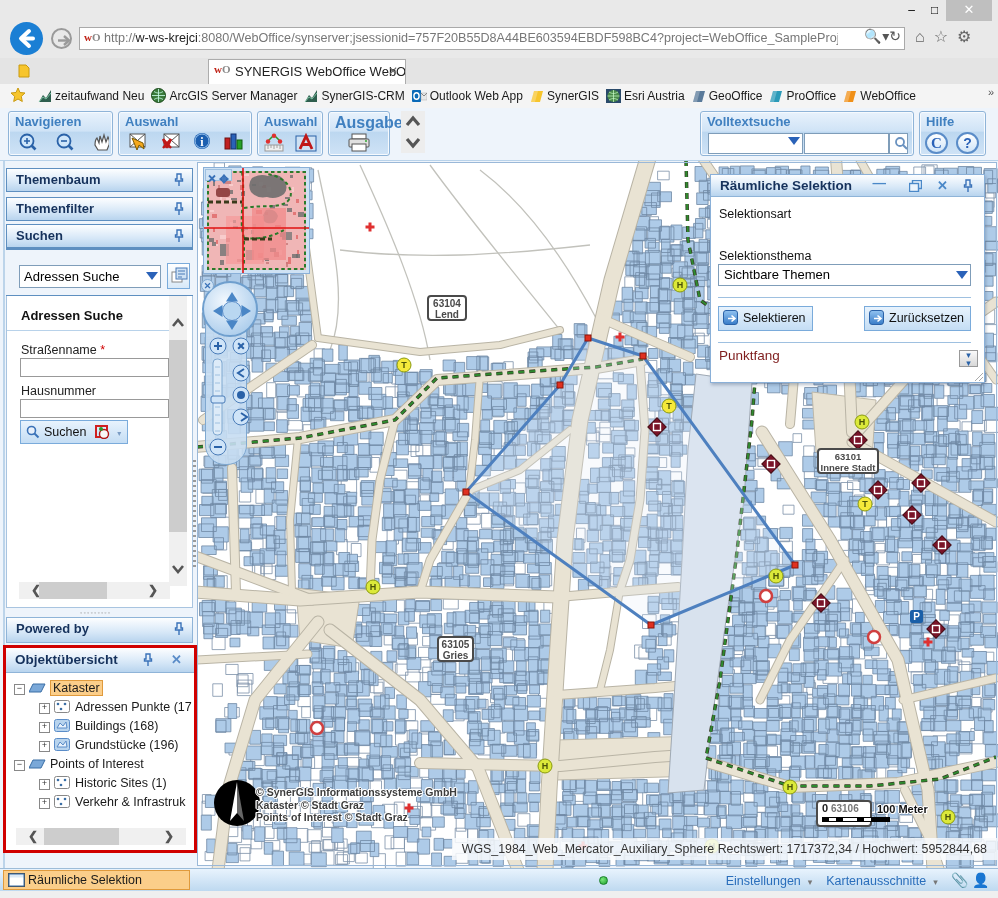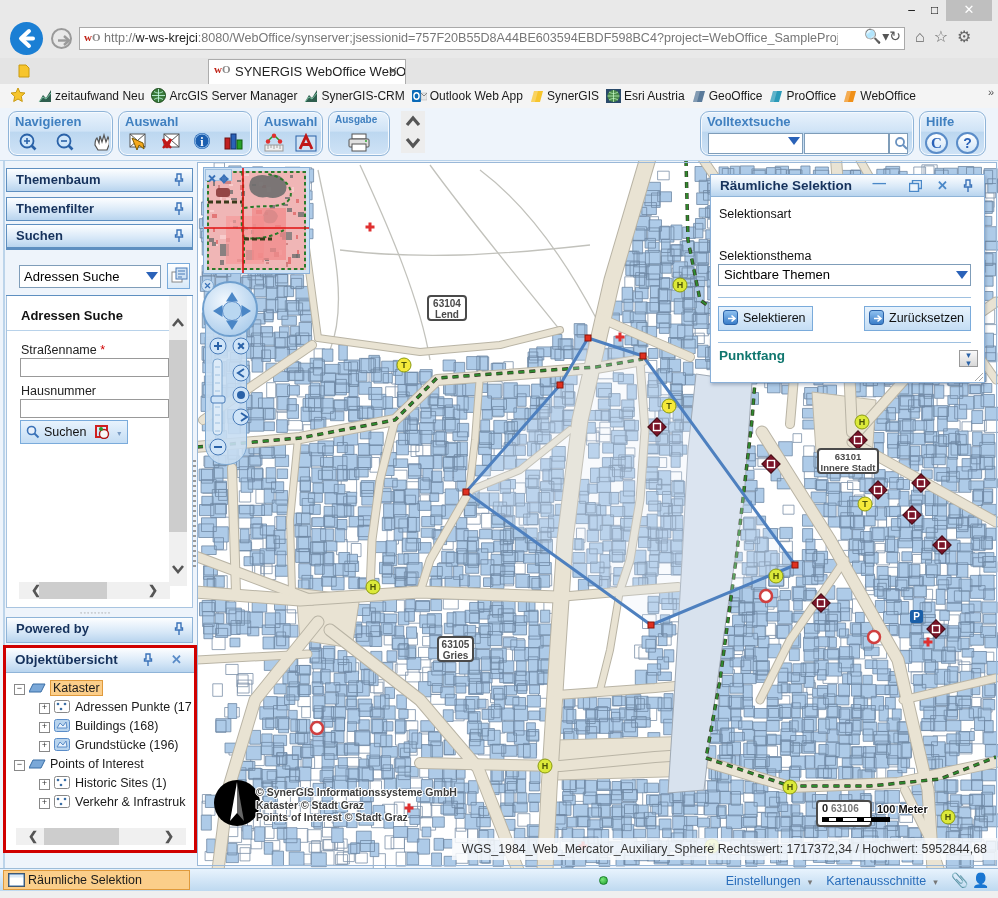--- a/index.html
+++ b/index.html
@@ -22,21 +22,21 @@
 .tab{top:59px;height:25px;border:1px solid #989898;border-bottom:none;font-size:13px;color:#222;padding:4px 8px 0 26px;white-space:nowrap;overflow:hidden}
 #tab1{left:12px;width:193px;background:linear-gradient(#fafafa,#dcdcdc)}
 #tab2{left:208px;width:198px;background:#fff;border-color:#acacac;padding-right:24px}
 .tabico{width:14px;height:14px;top:64px}
 #favbar{left:0;top:84px;width:998px;height:24px;background:#f4f4f4;font-size:12px;color:#1a1a1a;white-space:nowrap;overflow:hidden;line-height:24px}
 #favbar .it{display:inline-block;margin-right:7px}
 #favbar svg{vertical-align:-3px;margin-right:3px}
 #chev{right:4px;top:86px;color:#555;font-size:11px}
 
 #apparea{left:0;top:108px;width:998px;height:760px;background:#eef4fb}
-.tgroup{top:3px;height:45px;border:1px solid #8fb4d8;border-radius:9px;background:linear-gradient(#e8f2fc 0%,#cfe3f6 45%,#bcd7f0 46%,#cfe3f6 100%);box-shadow:0 0 0 1px #f6fafe inset}
+.tgroup{top:3px;height:45px;border:1px solid #8fb4d8;border-radius:3px;background:linear-gradient(#e8f2fc 0%,#cfe3f6 45%,#bcd7f0 46%,#cfe3f6 100%);box-shadow:0 0 0 1px #f6fafe inset}
 .tgroup .hd{position:absolute;left:6px;top:2px;font-size:13px;font-weight:bold;color:#4080c0}
 .combo{position:absolute;background:#fff;border:1px solid #7f9db9;font-size:13px;color:#000;line-height:19px;padding-left:4px;white-space:nowrap;overflow:hidden}
 .carr{position:absolute;right:2px;top:3px;width:0;height:0;border:6px solid transparent;border-top:8px solid #2a62b8;border-bottom:none}
 #updown{left:401px;top:111px;width:24px;height:42px;background:#ededed}
 
 .sbtn{left:6px;width:187px;height:24px;border:1px solid #5e8fc0;background:linear-gradient(#fdfeff,#d6e7f7 60%,#b8d4ee);font-size:13px;font-weight:bold;color:#16325c;line-height:22px;padding-left:9px}
 .pin{position:absolute;right:7px;top:4px;width:12px;height:14px}
 .hrblue{left:6px;width:187px;height:2px;background:#5e8fc0}
 #searchpanel{left:6px;top:296px;width:187px;height:312px;background:#fff;border:1px solid #a8c4e0;border-top:none}
 #objpanel{left:3px;top:645px;width:194px;height:208px;border:3px solid #d00000;background:#fff}
@@ -467,21 +467,21 @@
  <div class="rlbl" style="top:74px">Selektionsthema</div>
  <div class="rcombo" style="top:89px">Sichtbare Themen<span class="carr" style="top:6px"></span></div>
  <div class="rhr" style="top:122px"></div>
  <div class="rbtn" style="left:7px;top:131px"><span class="rbico"><svg width="15" height="15" style="position:absolute;left:0;top:0">
             <path d="M4 7.5h6M7.5 4.5l3.5 3-3.5 3" stroke="#fff" stroke-width="1.6" fill="none"></path>
           </svg></span>Selektieren</div>
  <div class="rbtn" style="left:153px;top:131px"><span class="rbico"><svg width="15" height="15" style="position:absolute;left:0;top:0">
             <path d="M4 7.5h6M7.5 4.5l3.5 3-3.5 3" stroke="#fff" stroke-width="1.6" fill="none"></path>
           </svg></span>Zurücksetzen</div>
  <div class="rhr" style="top:167px"></div>
- <div style="position:absolute;left:8px;top:173px;font-size:13.5px;font-weight:bold;color:#0f766e">Punktfang</div>
+ <div style="position:absolute;left:8px;top:173px;font-size:13.5px;font-weight:normal;color:#7f1d1d">Punktfang</div>
  <div style="position:absolute;right:6px;top:175px;width:19px;height:17px;background:linear-gradient(#fafafa,#d8d8d8);border:1px solid #999;color:#2a62a8;font-size:9px;text-align:center;line-height:8px">▾<br>▾</div>
  <svg style="position:absolute;right:0;bottom:0" width="12" height="12">
         <path d="M11 3L3 11M11 7l-4 4" stroke="#aaa"></path>
       </svg>
 </div>
 
 <div class="abs" style="left:0;top:108px;width:998px;height:53px;background:#eef4fb;border-bottom:1px solid #b8d2ea"></div>
 <div class="abs tgroup" style="left:8px;top:111px;width:105px">
  <span class="hd">Navigieren</span>
  <svg class="abs" style="left:8px;top:21px" width="92" height="20" viewBox="0 0 92 20">
@@ -536,21 +536,21 @@
           <circle cx="16" cy="8.5" r="2.2" fill="#e03030"></circle>
           <circle cx="10" cy="2.8" r="2.2" fill="#e03030"></circle>
         </g>
   <g transform="translate(32,1)">
           <rect x="0" y="2" width="20" height="15" fill="#cfe2f4" stroke="#2a62a8"></rect>
           <path d="M4 15L10 2l6 13M6.5 10.5h7" stroke="#c01818" stroke-width="2.8" fill="none"></path>
         </g>
  </svg>
 </div>
 <div class="abs tgroup" style="left:328px;top:111px;width:62px">
- <span class="hd" style="font-size:10px">Ausgabe</span>
+ <span class="hd" style="font-size:16px">Ausgabe</span>
  <svg class="abs" style="left:18px;top:21px" width="26" height="20" viewBox="0 0 26 20">
   <rect x="5" y="1" width="14" height="5" fill="#fff" stroke="#555"></rect>
         <rect x="2" y="6" width="20" height="8" rx="1" fill="#e0e0e0" stroke="#555"></rect>
         <rect x="5" y="11" width="14" height="7" fill="#fff" stroke="#555"></rect>
         <circle cx="19" cy="8" r="1" fill="#3a3"></circle>
  </svg>
 </div>
 <div class="abs" id="updown"><svg width="24" height="42" viewBox="0 0 24 42">
         <path d="M6 14l6-7 6 7" fill="none" stroke="#555" stroke-width="3.2"></path>
         <path d="M6 28l6 7 6-7" fill="none" stroke="#555" stroke-width="3.2"></path>

